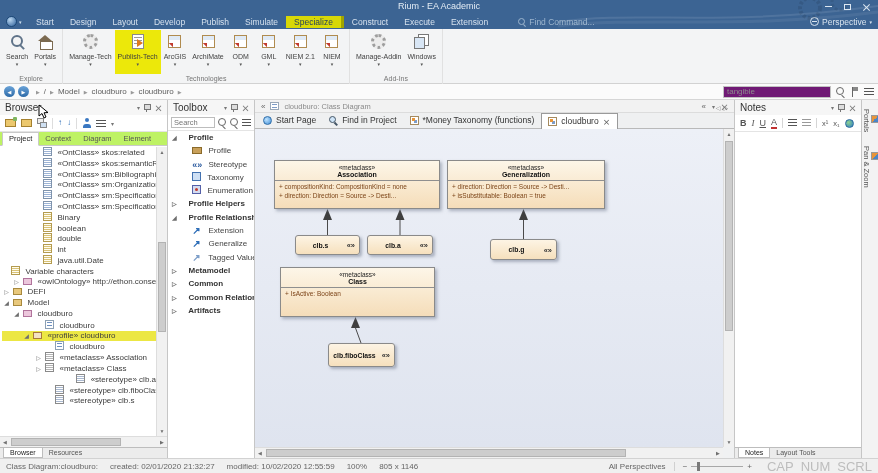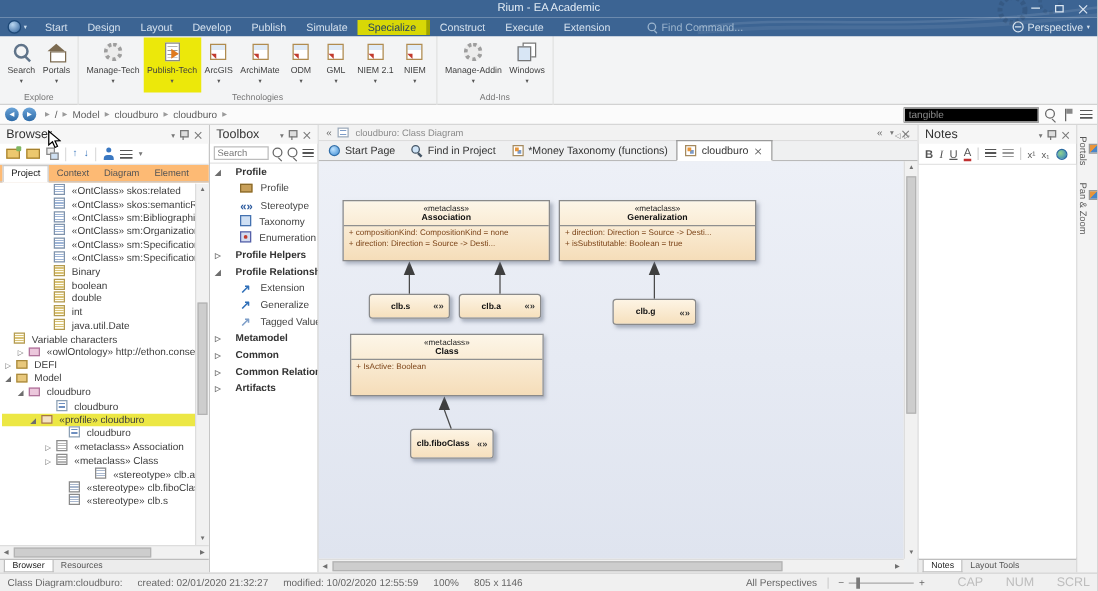--- a/index.html
+++ b/index.html
@@ -57,21 +57,21 @@
 .i-windows{position:relative;width:15px;height:15px}
 .i-windows::before{content:"";position:absolute;right:0;top:0;width:9px;height:10px;border:1px solid #777;background:#fff}
 .i-windows::after{content:"";position:absolute;left:0;bottom:0;width:9px;height:10px;border:1px solid #777;background:#d8e6f5}
 
 .navbar{position:absolute;left:0;top:84px;width:878px;height:16px;background:#fbfbfb;border-bottom:1px solid #d6d6d6;display:flex;align-items:center;padding:0 4px;z-index:3}
 .navcirc{width:11px;height:11px;border-radius:50%;background:linear-gradient(180deg,#6aa3d8,#2e6ba8);color:#fff;font-size:5px;display:flex;align-items:center;justify-content:center;margin-right:3px}
 .bc{display:inline-flex;align-items:center}
 .bc-sep{font-size:5px;color:#9a9a9a;margin:0 4px}
 .bc-label{font-size:8px;color:#5c5c5c}
 .nav-right{margin-left:auto;display:flex;align-items:center;gap:5px}
-.nav-search{width:108px;height:12px;border:1px solid #c2c2c2;background:#000000;font-size:8px;color:#8d8d8d;padding:0 3px;font-family:"Liberation Sans",sans-serif}
+.nav-search{width:108px;height:12px;border:1px solid #c2c2c2;background:#701a75;font-size:8px;color:#8d8d8d;padding:0 3px;font-family:"Liberation Sans",sans-serif}
 .mini-mag{position:relative;width:10px;height:10px}
 .mini-mag::before{content:"";position:absolute;left:0;top:0;width:6px;height:6px;border:1px solid #666;border-radius:50%}
 .mini-mag::after{content:"";position:absolute;right:1px;bottom:0;width:4px;height:1px;background:#666;transform:rotate(45deg)}
 .mini-flag{position:relative;width:8px;height:10px}
 .mini-flag::before{content:"";position:absolute;left:1px;top:0;width:1px;height:10px;background:#666}
 .mini-flag::after{content:"";position:absolute;left:2px;top:0;width:5px;height:4px;background:#888}
 .hamb{width:10px;height:7px;background:repeating-linear-gradient(180deg,#555 0 1px,transparent 1px 3px)}
 
 .main{position:absolute;left:0;top:100px;width:878px;height:358px}
 .panel{position:absolute;top:0;height:358px;background:#fff}
@@ -89,21 +89,21 @@
 .bt-folder,.bt-folder2{width:11px;height:8px;background:#ecc86e;border:1px solid #a5812f;position:relative}
 .bt-folder::after{content:"";position:absolute;right:-2px;top:-3px;width:4px;height:4px;background:#7fb661;border-radius:1px}
 .bt-hier{position:relative;width:10px;height:10px}
 .bt-hier::before{content:"";position:absolute;left:0;top:0;width:5px;height:4px;border:1px solid #888;background:#eee}
 .bt-hier::after{content:"";position:absolute;right:0;bottom:0;width:5px;height:4px;border:1px solid #888;background:#cfe0f2}
 .bt-arrow{font-size:8px;color:#2f6fb8;font-weight:bold;line-height:8px}
 .bt-person{position:relative;width:9px;height:10px}
 .bt-person::before{content:"";position:absolute;left:2.5px;top:0;width:4px;height:4px;border-radius:50%;background:#3a78c2}
 .bt-person::after{content:"";position:absolute;left:0.5px;bottom:0;width:8px;height:4px;border-radius:3px 3px 0 0;background:#3a78c2}
 .bt-sep{width:1px;height:11px;background:#ddd}
-.b-tabs{height:14px;display:flex;align-items:center;background:#fdba74;border-bottom:1px solid #c9c9c9;padding-left:2px}
+.b-tabs{height:14px;display:flex;align-items:center;background:#bef264;border-bottom:1px solid #c9c9c9;padding-left:2px}
 .btab{font-size:7.5px;color:#555;padding:1px 6px 2px 6px}
 .btab.active{background:#fff;border:1px solid #c9c9c9;border-bottom:1px solid #fff;margin-bottom:-1px;color:#222}
 .b-tree{position:absolute;top:47px;left:0;right:11px;bottom:22px;overflow:hidden}
 .trow{height:10.8px;line-height:10.8px;white-space:nowrap;font-size:8px;color:#3c3c3c}
 .trow.hl{background:linear-gradient(90deg,transparent 0 2px,#ece744 2px)}
 .t-arrow{display:inline-block;width:9px;font-size:6px;color:#6e6e6e;text-align:center}
 .t-icon{display:inline-block;width:9px;height:9px;margin:0 3px 0 0;vertical-align:-1px}
 .i-ont{background:repeating-linear-gradient(180deg,#fff 0 1px,#9db4d6 1px 2px);border:1px solid #7f93ac}
 .i-dt{background:repeating-linear-gradient(180deg,#fffdf0 0 1px,#d9c276 1px 2px);border:1px solid #b49b4f}
 .i-pkgpink{background:#ecc7dc;border:1px solid #b0739b;height:7px!important;margin-top:1px}
@@ -144,21 +144,21 @@
 .i-tbarrow2{width:10px;height:10px;position:relative;font-size:0}
 .i-tbarrow2::before{content:"\2197";font-size:10px;color:#7e9fc9;font-weight:bold;line-height:10px}
 
 .diagram{left:255px;width:480px;border-right:1px solid #c6c6c6;background:#f0f1f2}
 .d-caption{height:13px;background:#f2f2f2;border-bottom:1px solid #dcdcdc;display:flex;align-items:center;gap:5px;padding:0 6px;color:#8a8a8a}
 .d-cap-chev{font-size:8px;color:#666}
 .d-cap-icon{width:9px;height:8px;background:#fff;border:1px solid #9aa8b8;position:relative}
 .d-cap-icon::after{content:"";position:absolute;inset:1px;background:repeating-linear-gradient(180deg,#7d9cc8 0 1px,transparent 1px 3px)}
 .d-cap-label{font-size:7.5px}
 .d-cap-right{margin-left:auto;display:flex;align-items:center;gap:6px;color:#777}
-.d-tabs{height:16px;background:#eff0f1;border-bottom:1px solid #b9b9b9;display:flex;align-items:flex-end;padding-left:2px;position:relative}
+.d-tabs{height:16px;background:#eff0f1;border-bottom:1px solid #b9b9b9;display:flex;align-items:flex-start;padding-left:2px;position:relative}
 .dtab{display:inline-flex;align-items:center;gap:4px;font-size:8.5px;color:#333;padding:2px 7px 3px 6px;white-space:nowrap}
 .dtab.active{background:#fff;border:1px solid #9a9a9a;border-bottom:1px solid #fff;margin-bottom:-1px}
 .dtab-close{display:none;color:#555}
 .dtab.active .dtab-close{display:inline-block;transform:scale(.7)}
 .d-tab-nav{position:absolute;right:3px;top:4px;font-size:6px;color:#888;letter-spacing:3px}
 .ti{display:inline-block}
 .i-globe{width:9px;height:9px;border-radius:50%;background:radial-gradient(circle at 35% 35%,#bfe3ff,#3f8ed6);border:1px solid #2f6da8}
 .i-find{position:relative;width:9px;height:9px}
 .i-find::before{content:"";position:absolute;left:0;top:0;width:5px;height:5px;border:1px solid #456;border-radius:50%;background:#cfe4f7}
 .i-find::after{content:"";position:absolute;right:0;bottom:0;width:4px;height:1.5px;background:#456;transform:rotate(45deg)}
@@ -197,21 +197,21 @@
 .strip-tab{writing-mode:vertical-rl;font-size:7.5px;color:#555;padding:5px 0;margin:4px auto;display:block;text-align:left}
 .strip-ic{display:block;width:8px;height:8px;margin:6px auto 2px auto;background:linear-gradient(135deg,#e8953a 0 50%,#4a86c8 50%);border:1px solid #999}
 
 .statusbar{position:absolute;left:0;top:458px;width:878px;height:15px;background:#f0f0f0;border-top:1px solid #d2d2d2;display:flex;align-items:center;padding:0 6px;font-size:8px;color:#666;z-index:4}
 .sb-seg{margin-right:12px;white-space:nowrap}
 .sb-right{margin-left:auto;display:flex;align-items:center;gap:8px}
 .sb-div{width:1px;height:9px;background:#d0d0d0}
 .zoomctl{display:flex;align-items:center;gap:4px;color:#666}
 .ztrack{position:relative;width:52px;height:1px;background:#a8a8a8}
 .zthumb{position:absolute;left:6px;top:-4px;width:3px;height:9px;background:#7a7a7a}
-.keyseg{color:#bdbdbd;margin-left:18px;font-size:10px}
+.keyseg{color:#bdbdbd;margin-left:7px;font-size:13px}
 
 .cursor{position:absolute;left:38px;top:104px;z-index:60;pointer-events:none}
 </style>
 </head>
 <body>
 
 <div class="win">
 
   <div class="titlebar">
     <svg class="tb-deco" viewBox="0 0 320 29">

